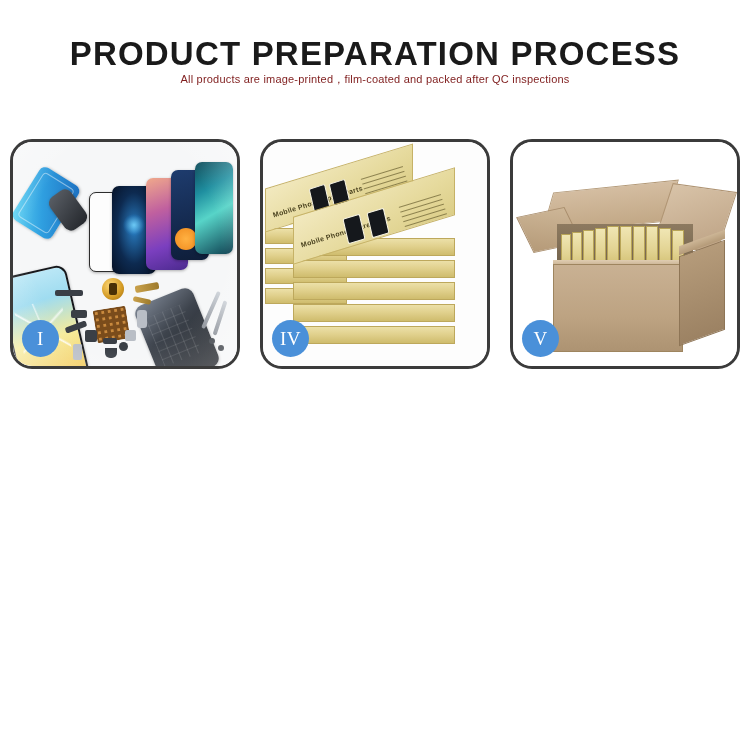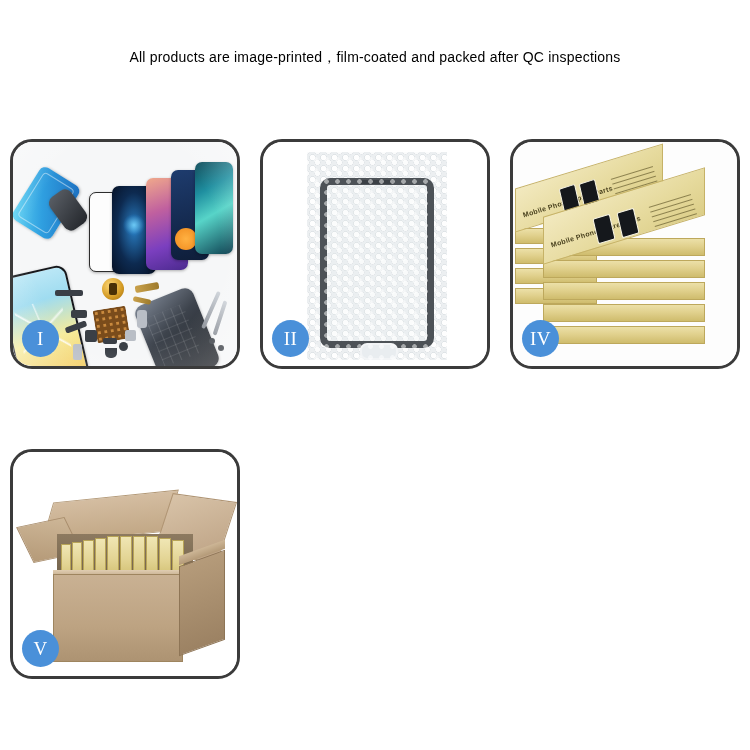--- a/index.html
+++ b/index.html
@@ -27,24 +27,23 @@
   }
   .main-title {
     font-size: 33px;
     font-weight: bold;
     letter-spacing: 1.2px;
     color: #1a1a1a;
     line-height: 1.1;
     margin: 0;
   }
   .sub-title {
-    font-size: 14px;
-    color: #000000;
+    font-size: 11px;
+    color: #7f1d1d;
     letter-spacing: 0.2px;
-    margin-top: 13px;
   }
 
   
   .grid {
     position: absolute;
     left: 10px;
     top: 139px;
     width: 730px;
     display: grid;
     grid-template-columns: repeat(3, 230px);
@@ -423,20 +422,21 @@
     background: radial-gradient(ellipse at 50% 46%, transparent 60%, rgba(255,255,255,.35) 100%);
     pointer-events: none;
   }
 </style>
 </head>
 <body>
 
 <div class="page">
 
   <div class="header">
+    <div class="main-title">PRODUCT PREPARATION PROCESS</div>
     <div class="sub-title">All products are image-printed，film-coated and packed after QC inspections</div>
   </div>
 
   <div class="grid">
 
     <div class="panel">
       <div class="panel-photo p1">
         <div class="phone ph-a"></div>
         <div class="phone ph-b"></div>
         <div class="phone ph-c"></div>
@@ -465,29 +465,20 @@
         <div class="prt rnd" style="left:196px;top:196px;width:6px;height:6px;"></div>
         <div class="prt rnd" style="left:205px;top:203px;width:6px;height:6px;"></div>
         <div class="driver"></div>
         <div class="driver2"></div>
 
         <div class="photo-fade"></div>
       </div>
       <div class="badge">I</div>
     </div>
 
-    <div class="panel">
-      <div class="panel-photo p2">
-        <div class="wrapsheet">
-          <div class="glass"></div>
-          <div class="bub-overlay"></div>
-        </div>
-      </div>
-      <div class="badge">II</div>
-    </div>
 
 
     <div class="panel">
       <div class="panel-photo p4">
 
         <div class="bx" style="left:2px;top:66px;width:82px;height:16px;"></div>
         <div class="bx" style="left:2px;top:86px;width:82px;height:16px;"></div>
         <div class="bx" style="left:2px;top:106px;width:82px;height:16px;"></div>
         <div class="bx" style="left:2px;top:126px;width:82px;height:16px;"></div>
         <div class="bx" style="left:2px;top:146px;width:82px;height:16px;"></div>

